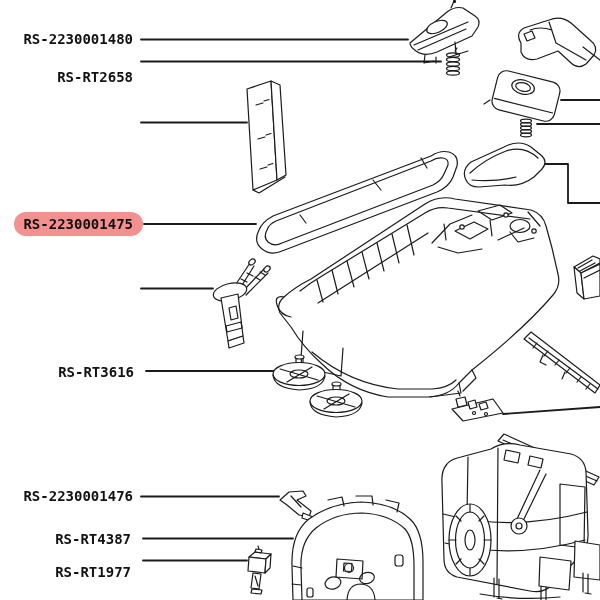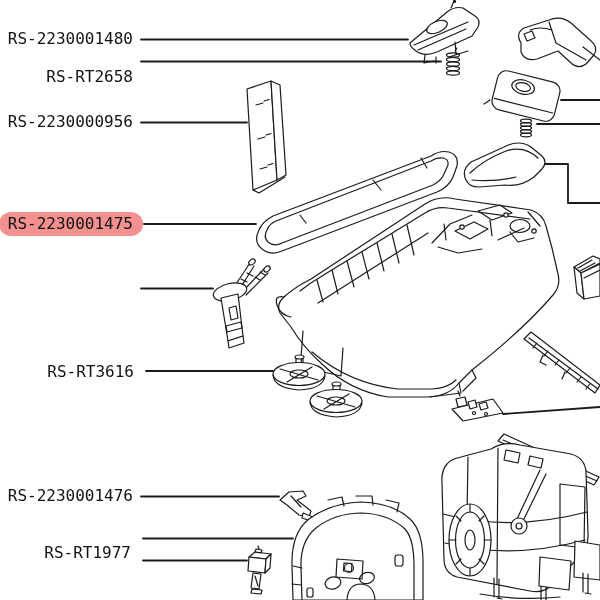--- a/index.html
+++ b/index.html
@@ -4,21 +4,21 @@
 <style>
   html,body{margin:0;padding:0;}
   body{
     width:600px;height:600px;background:#ffffff;
     font-family:"DejaVu Sans Mono","Liberation Mono",monospace;
   }
   .stage{position:relative;width:600px;height:600px;background:#fff;overflow:hidden;}
   svg.artwork{position:absolute;left:0;top:0;}
   .part-label{
     position:absolute;
-    font-weight:normal;font-size:16px;line-height:18px;
+    font-weight:bold;font-size:14px;line-height:18px;
     color:#121212;white-space:nowrap;text-align:right;
     cursor:pointer;
   }
   .part-label.selected{
     background:#f39190;
     border-radius:12px;
     padding:3px 10px 3px 9px;
   }
 </style>
 </head>
@@ -224,19 +224,19 @@
         <path d="M253,573 L261,574 L259,589 L251,588 Z"></path>
         <path fill="none" d="M255,576 L258,586"></path>
         <path d="M252,589 L262,590 L261,594 L251,593 Z"></path>
       </g>
 
     </g>
   </svg>
 
   <div class="part-label" style="right:467px;top:30px;">RS-2230001480</div>
   <div class="part-label" style="right:467px;top:52px;margin-top:16px;">RS-RT2658</div>
-  <div class="part-label" style="right:467px;top:113px;">RS-2230000956</div>
   <div class="part-label selected" style="right:457px;top:212px;">RS-2230001475</div>
   <div class="part-label" style="right:466px;top:363px;margin-left:25px;">RS-RT3616</div>
   <div class="part-label" style="right:467px;top:487px;">RS-2230001476</div>
-  <div class="part-label" style="right:469px;top:544px;">RS-RT1977</div>
+  <div class="part-label" style="right:469px;top:530px;">RS-RT4387</div>
+  <div class="part-label" style="right:469px;top:563px;">RS-RT1977</div>
 
 </div>
 
 </body></html>

